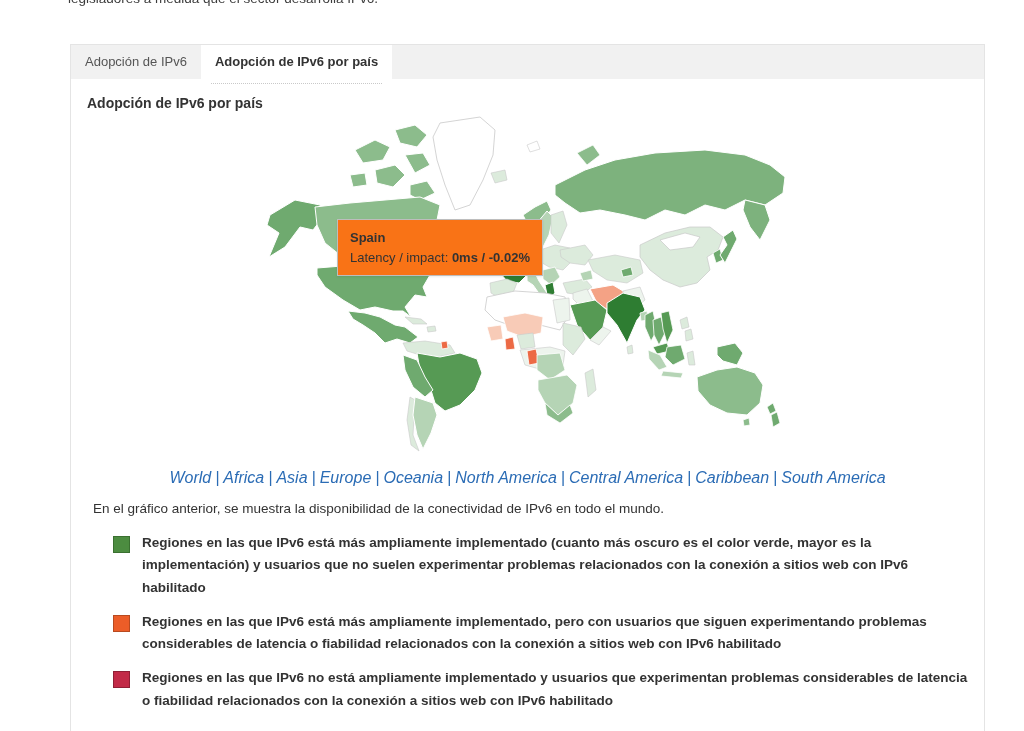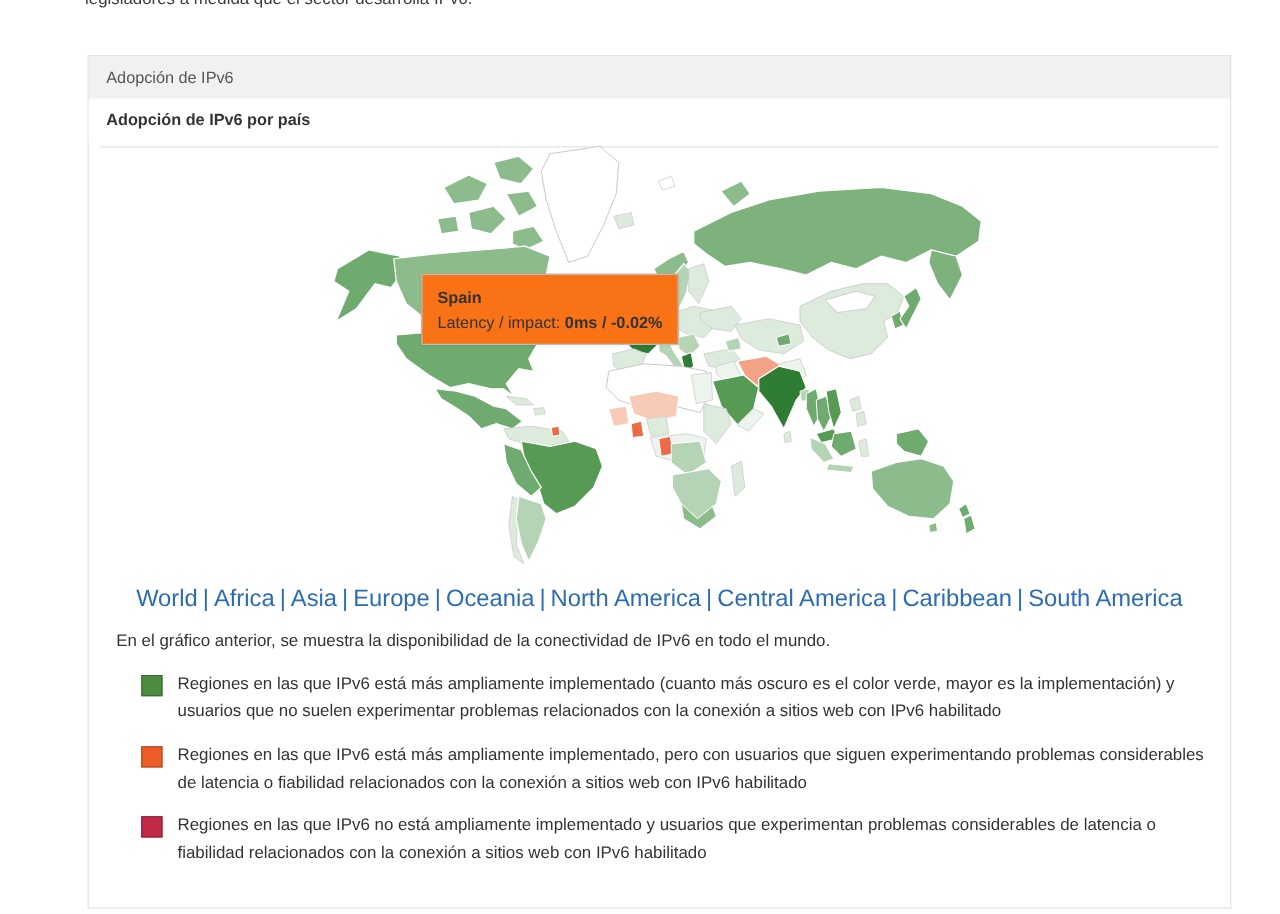--- a/index.html
+++ b/index.html
@@ -1,34 +1,34 @@
 <!DOCTYPE html>
 <html><head>
 <meta charset="utf-8">
 <style>
   html,body{margin:0;padding:0;background:#fff;}
   body{width:1024px;height:731px;font-family:"Liberation Sans",sans-serif;color:#333;overflow:hidden;position:relative;}
   .intro-clip{height:8px;overflow:hidden;}
   .intro-clip p{margin:-9px 0 0 68px;font-size:13.5px;color:#3c3c3c;}
   .panel{margin:36px 0 0 70px;width:915px;border:1px solid #e4e4e4;background:#fff;box-sizing:border-box;}
-  .tabbar{display:flex;background:#f1f1f1;height:34px;flex-direction:column;}
+  .tabbar{display:flex;background:#f1f1f1;height:34px;}
   .tab{padding:0 14px;line-height:34px;font-size:13px;color:#555;cursor:pointer;white-space:nowrap;}
   .tab.active{background:#fff;font-weight:bold;color:#333;position:relative;}
   .tab.active::after{content:"";position:absolute;left:10px;right:10px;bottom:-5px;border-bottom:1px dotted #c9c9c9;}
   .panel-body{padding:14px 14px 18px;}
   .panel-title{margin:2px 0 4px 2px;font-size:14px;font-weight:bold;color:#333;}
   .map-wrap{position:relative;height:350px;}
   svg.map{display:block;margin:0 auto;}
   .map-tooltip{position:absolute;left:252px;top:104px;background:#f97316;border:1px solid #bdbdbd;box-shadow:0 1px 2px rgba(0,0,0,.08);padding:8px 12px;font-size:13px;line-height:1.5;white-space:nowrap;z-index:5;}
   .map-tooltip .tt-country{font-weight:bold;}
-  .region-links{text-align:center;font-size:19px;margin:4px 0 10px;}
+  .region-links{text-align:center;font-size:16px;margin:4px 0 10px;font-style:italic;}
   .region-links a{text-decoration:none;cursor:pointer;}
   .region-links .sep{margin:0 4px;}
   .desc{font-size:13.5px;margin:14px 0 16px 8px;}
-  .legend{margin:0 0 14px 28px;}
+  .legend{margin:0 0 14px 28px;font-weight:bold;}
   .legend-item{display:flex;margin-bottom:12px;}
   .swatch{width:15px;height:15px;border:1px solid #999;margin:4px 12px 0 0;flex:none;}
   .legend-text{font-size:13.5px;line-height:1.65;max-width:840px;}
   polygon,path{shape-rendering:geometricPrecision;}
 </style>
 </head>
 <body>
 
 <div class="intro-clip">
   <p>legisladores a medida que el sector desarrolla IPv6.</p>

